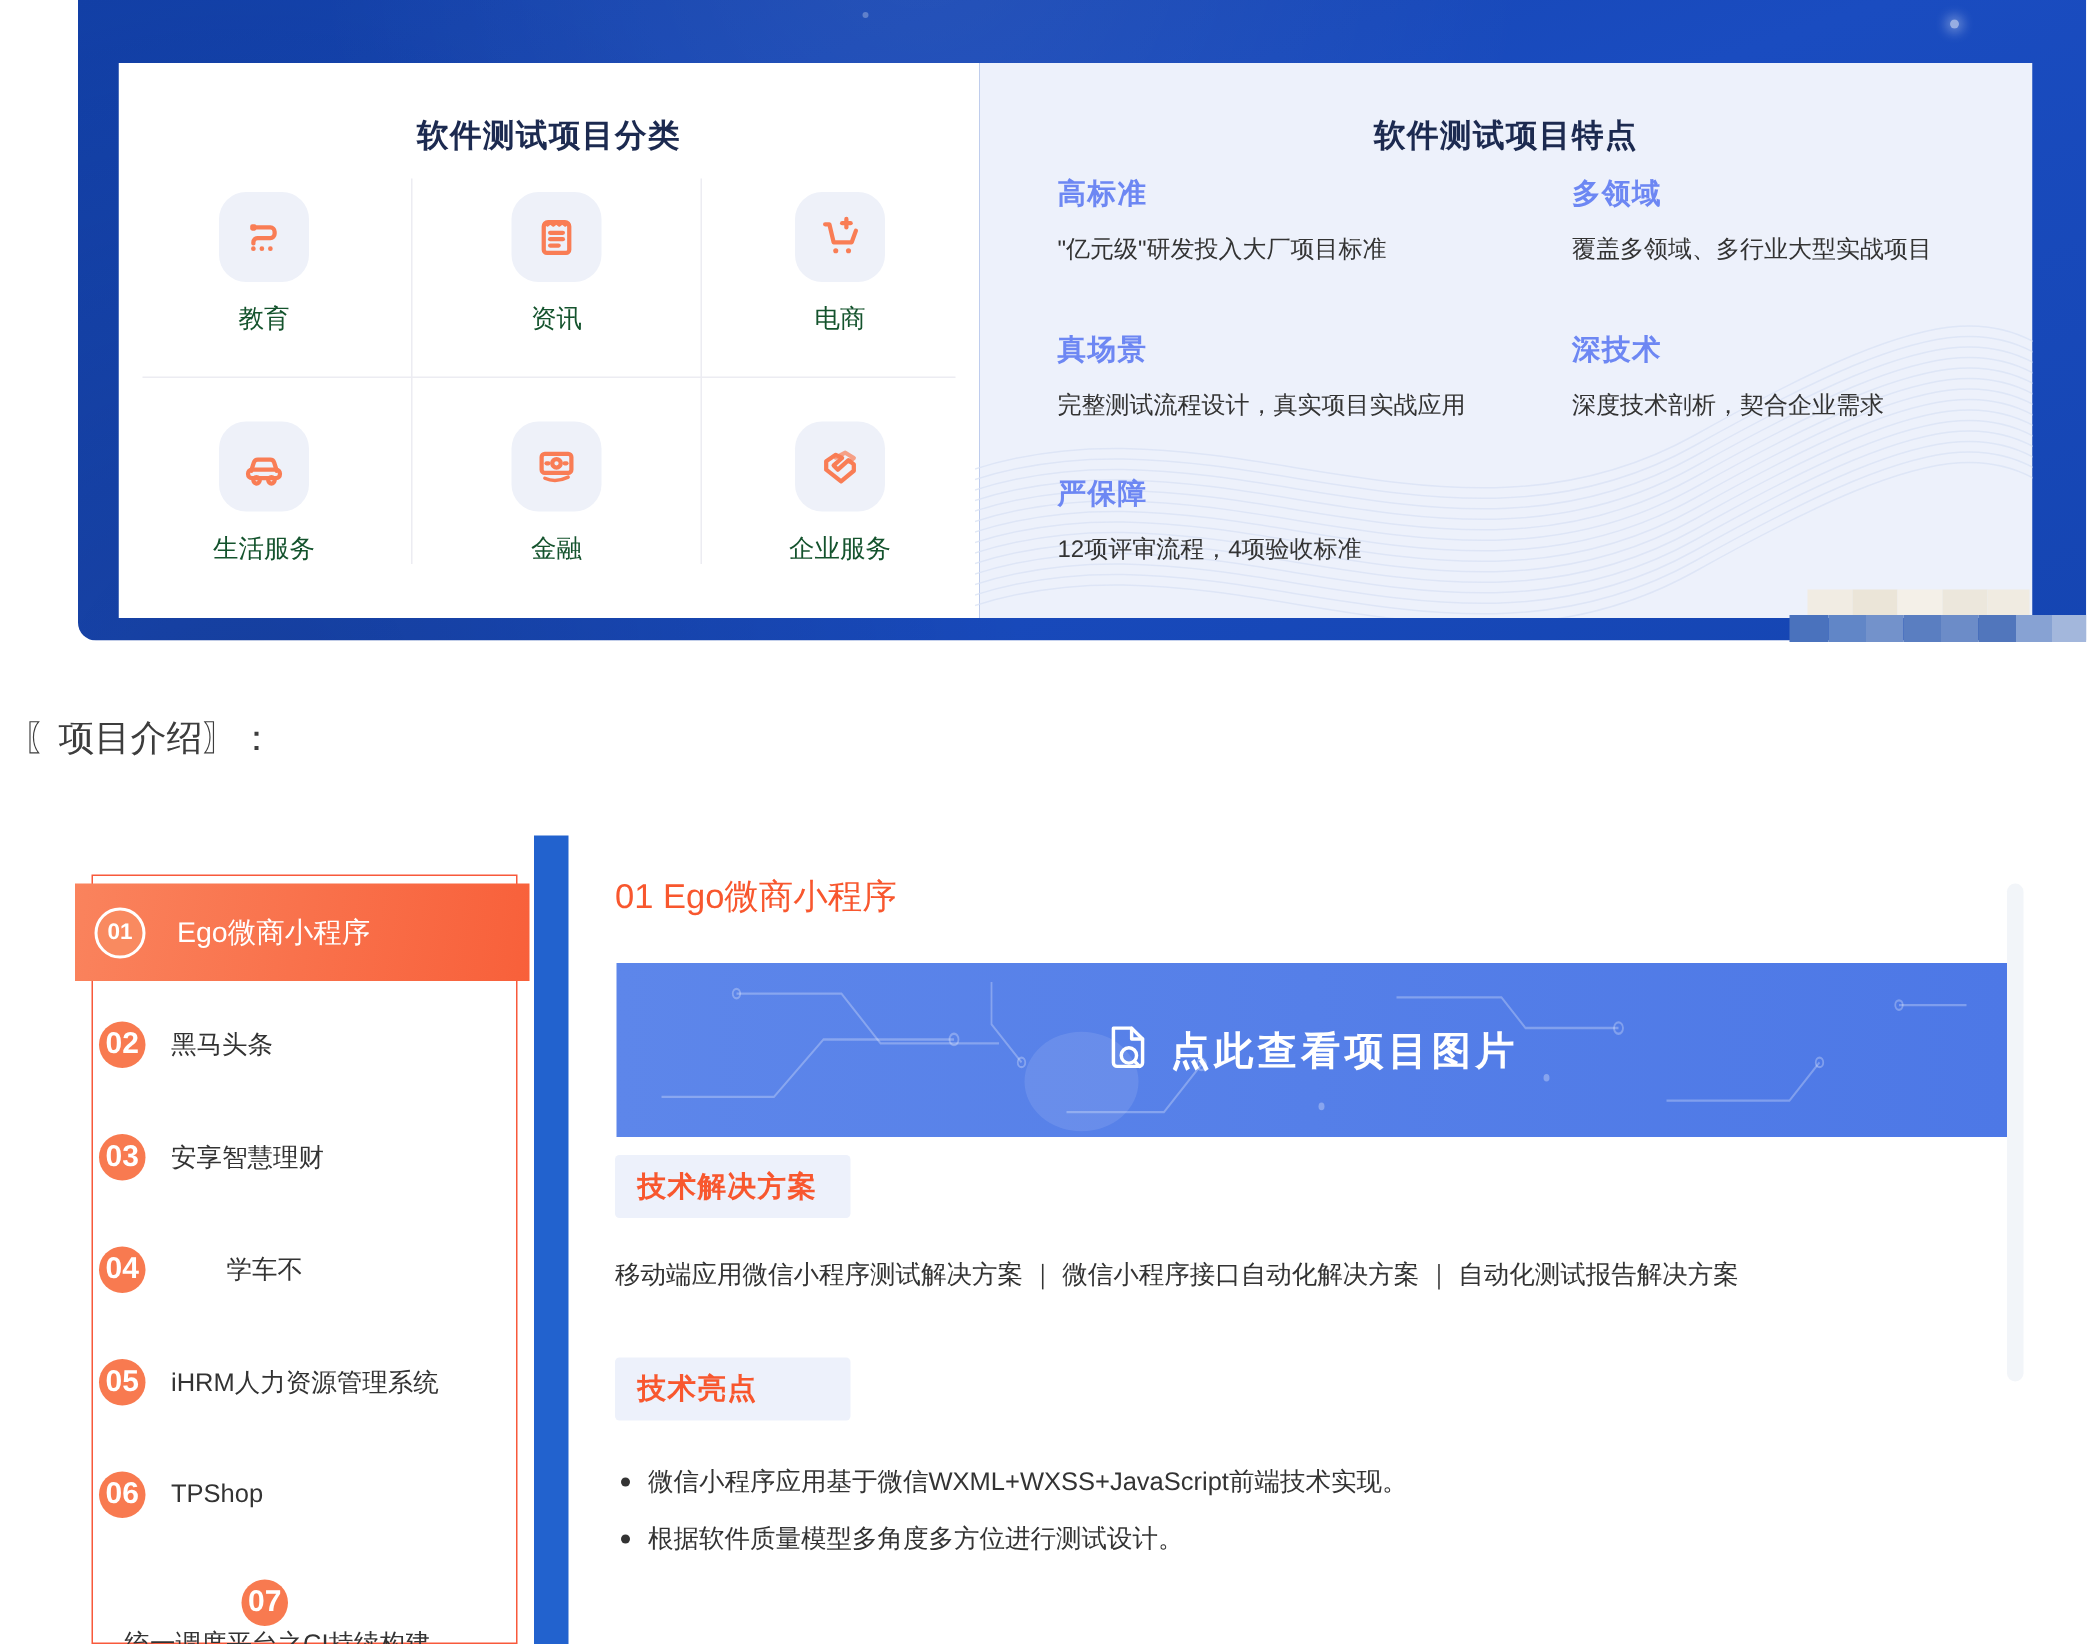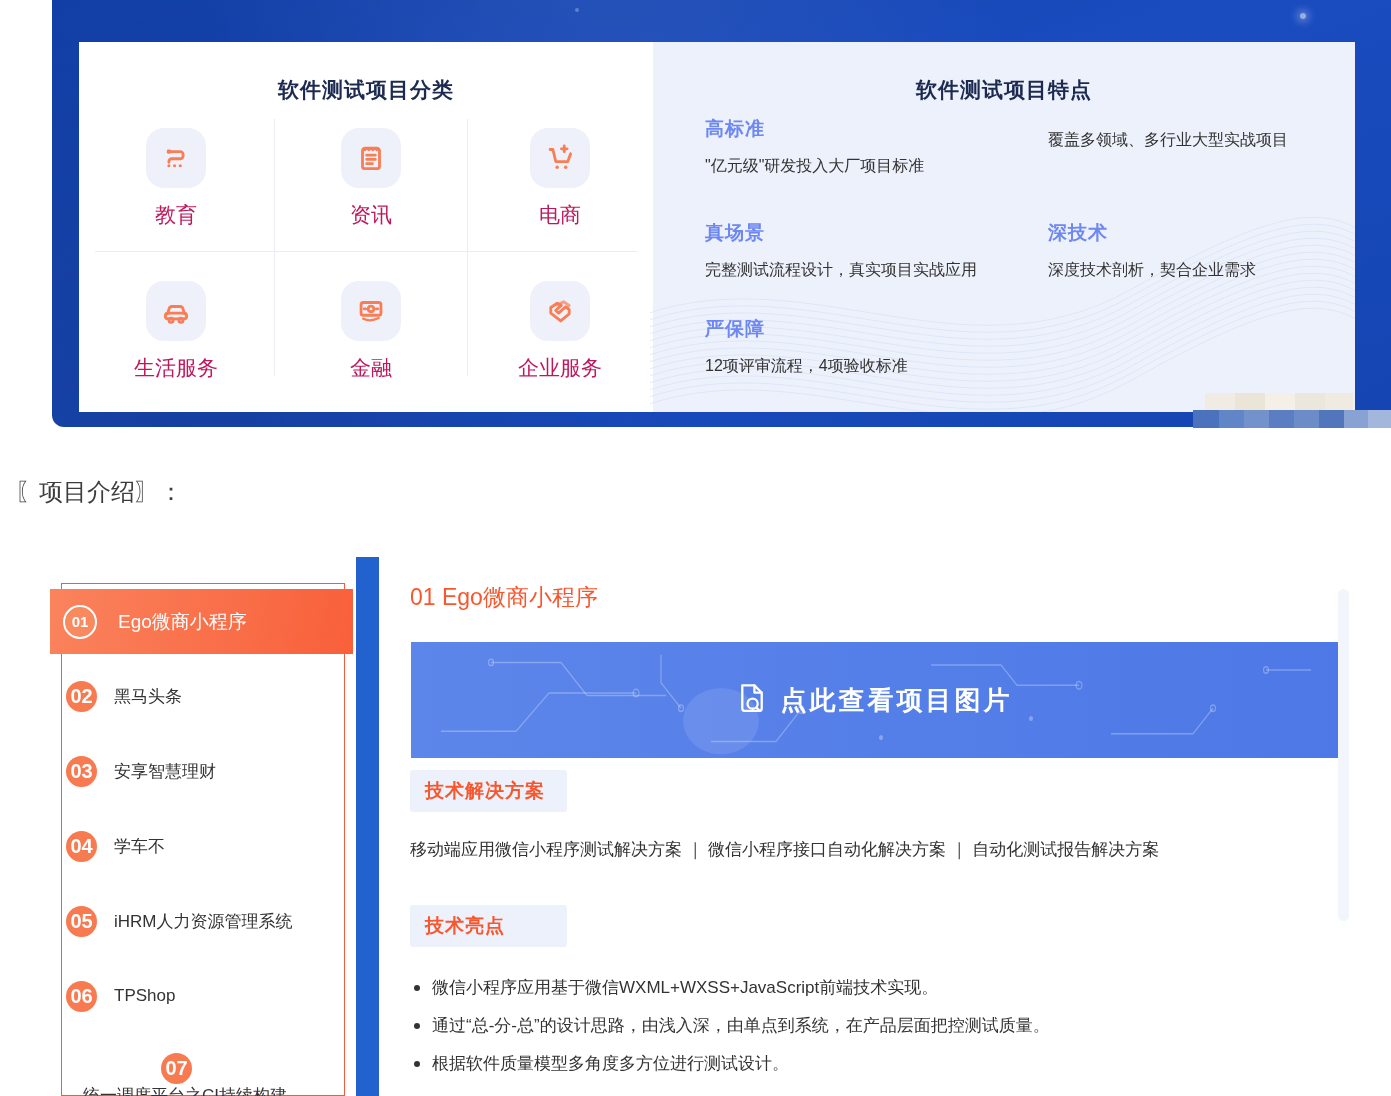--- a/index.html
+++ b/index.html
@@ -25,21 +25,21 @@
   .card-title { position:absolute; top:34px; left:0; width:100%; text-align:center;
     font-size:21px; font-weight:bold; color:#1c2a50; letter-spacing:1px; }
   .v-div { position:absolute; top:77px; width:1px; height:257px; background:#ececf2; }
   .v1 { left:195px; } .v2 { left:388px; }
   .h-div { position:absolute; left:16px; top:209px; width:542px; height:1px; background:#ececf2; }
   .cat { position:absolute; width:150px; text-align:center; }
   .cat .icon-box { width:60px; height:60px; margin:0 auto; background:#eef1f9; border-radius:18px;
     display:flex; align-items:center; justify-content:center; }
   .cat .icon-box svg { width:34px; height:34px; stroke:#f97d55; fill:none;
     stroke-width:2; stroke-linecap:round; stroke-linejoin:round; }
-  .cat .cat-label { margin-top:13px; font-size:21px; color:#be185d; }
+  .cat .cat-label { margin-top:13px; font-size:17px; color:#14532d; }
   .r1 { top:86px; } .r2 { top:239px; }
   .c1 { left:22px; } .c2 { left:217px; } .c3 { left:406px; }
 
   
   .card-right { flex:1; background:#edf1fb; position:relative; }
   .waves { position:absolute; right:-15px; bottom:-18px; width:720px; height:260px; pointer-events:none; }
   .feature { position:absolute; width:330px; }
   .feature .f-head { font-size:19px; font-weight:bold; color:#6d87f3; letter-spacing:1px; }
   .feature .f-desc { margin-top:14px; font-size:16px; color:#333; }
   .f0 { left:52px;  top:74px; }
@@ -65,21 +65,21 @@
     background:linear-gradient(100deg,#fa835d 0%, #f8603a 100%);
     display:flex; align-items:center; padding-left:13px; cursor:pointer; z-index:2; }
   .active-item .num-badge { width:34px; height:34px; border-radius:50%; background:#f98a60;
     border:2px solid #fff; color:#fff; font-size:15px; font-weight:bold;
     display:flex; align-items:center; justify-content:center; flex:none; }
   .active-item .item-label { margin-left:21px; color:#fff; font-size:19px; }
   .side-item { position:absolute; left:66px; height:32px; display:flex; align-items:center; cursor:pointer; z-index:2; }
   .side-item .num-badge { width:31px; height:31px; border-radius:50%; background:#f87a50;
     color:#fff; font-size:20px; font-weight:bold; display:flex; align-items:center; justify-content:center; flex:none; }
   .side-item .item-label { margin-left:17px; font-size:17px; color:#333; }
-  .si2 { top:680px; } .si3 { top:755px; } .si4 { top:830px; }
+  .si2 { top:680px; } .si3 { top:755px; } .si4 { top:830px;gap:37px; }
   .si5 { top:905px; } .si6 { top:980px; } .si7 { top:1053px;flex-direction:column; }
 
   
   .proj-title { position:absolute; left:410px; top:582px; font-size:23px; font-weight:normal; color:#f8572e; }
   .img-banner { position:absolute; left:411px; top:642px; width:927px; height:116px;
     background:linear-gradient(90deg,#5d86ea 0%, #4d78e6 100%);
     display:flex; align-items:center; justify-content:center; gap:14px;
     color:#fff; font-size:26px; font-weight:bold; letter-spacing:3px;
     overflow:hidden; cursor:pointer; }
   .img-banner .circuit { position:absolute; inset:0; width:100%; height:100%; }
@@ -213,20 +213,21 @@
               <use href="#wv" y="91"></use>
           </g>
         </svg>
         <div class="card-title">软件测试项目特点</div>
 
         <div class="feature f0">
           <div class="f-head">高标准</div>
           <div class="f-desc">"亿元级"研发投入大厂项目标准</div>
         </div>
         <div class="feature f1">
+          <div class="f-head">多领域</div>
           <div class="f-desc">覆盖多领域、多行业大型实战项目</div>
         </div>
         <div class="feature f2">
           <div class="f-head">真场景</div>
           <div class="f-desc">完整测试流程设计，真实项目实战应用</div>
         </div>
         <div class="feature f3">
           <div class="f-head">深技术</div>
           <div class="f-desc">深度技术剖析，契合企业需求</div>
         </div>
@@ -331,21 +332,17 @@
   <div class="solutions">移动端应用微信小程序测试解决方案 ｜ 微信小程序接口自动化解决方案 ｜ 自动化测试报告解决方案</div>
 
   <div class="sec-label sl2">技术亮点</div>
   <div class="bullets">
     <div class="bullet-row">
       <span class="bullet-dot"></span>
       <span class="bullet-text">微信小程序应用基于微信WXML+WXSS+JavaScript前端技术实现。</span>
     </div>
     <div class="bullet-row">
       <span class="bullet-dot"></span>
-      <span class="bullet-text">通过“总-分-总”的设计思路，由浅入深，由单点到系统，在产品层面把控测试质量。</span>
-    </div>
-    <div class="bullet-row">
-      <span class="bullet-dot"></span>
       <span class="bullet-text">根据软件质量模型多角度多方位进行测试设计。</span>
     </div>
   </div>
 
 </div>
 
 </body></html>

